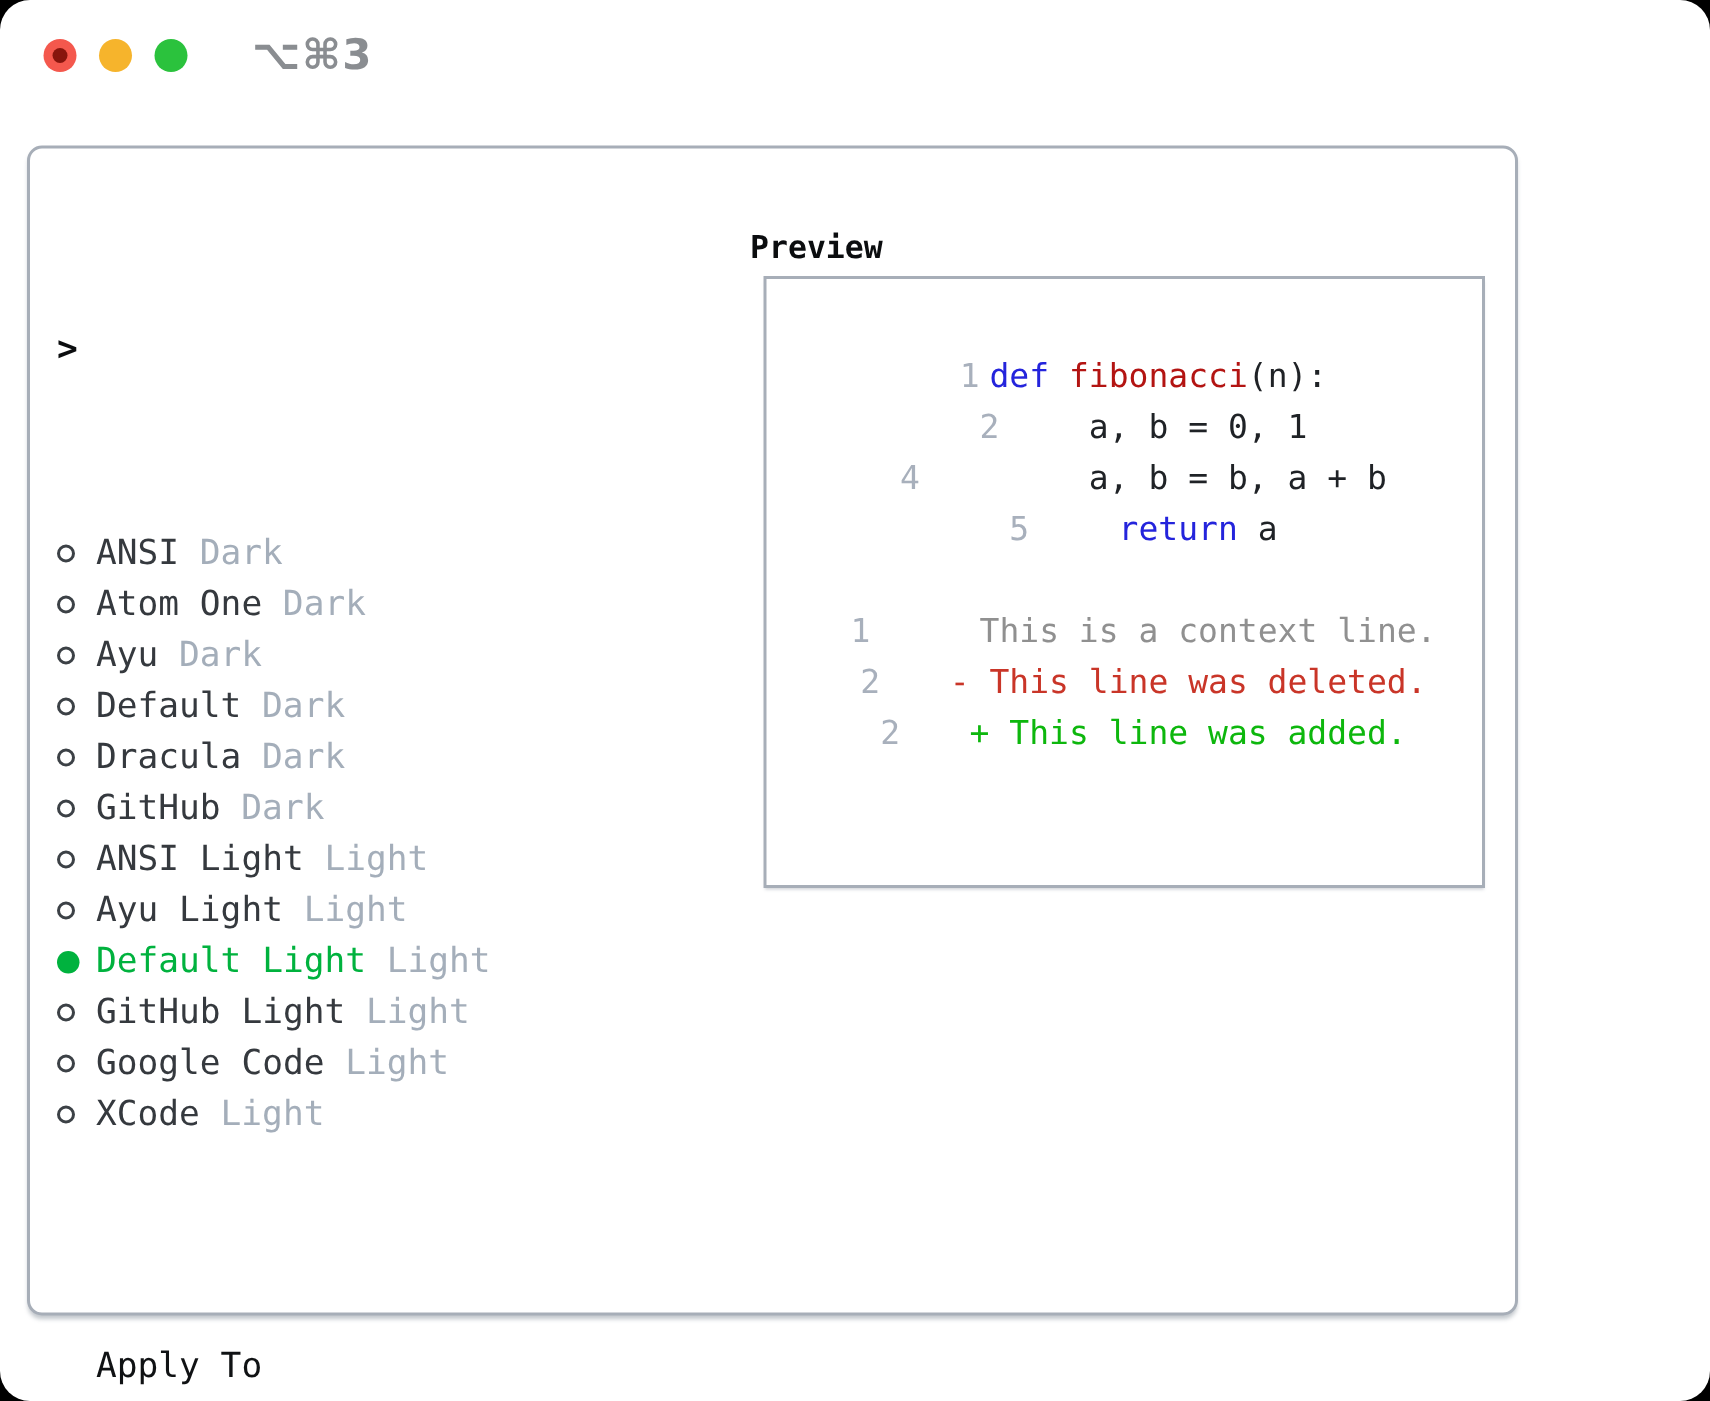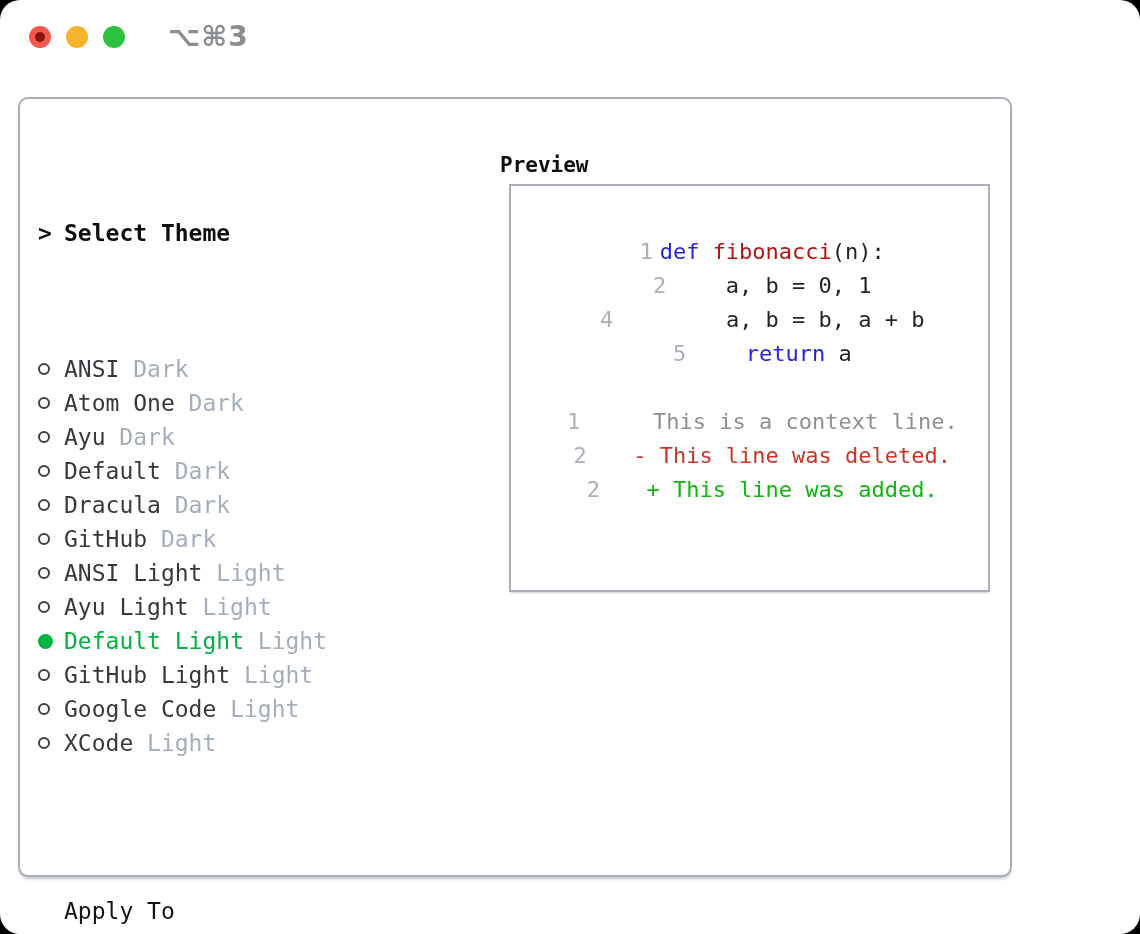--- a/index.html
+++ b/index.html
@@ -131,21 +131,21 @@
       </span>
     <span class="tl yellow"></span>
     <span class="tl green"></span>
     <span class="win-title">⌥⌘3</span>
   </div>
 
   <div class="panel">
 
     <div class="left-col">
       <div class="row">
-        <span class="marker prefix">&gt;</span><span class="heading-text">Select Theme</span>
+        <span class="marker prefix">&gt;</span>
       </div>
 
       <div id="theme-rows"><div class="row"><span class="marker"><span class="circle"></span></span><span class="item-name">ANSI</span><span class="item-tag">Dark</span></div><div class="row"><span class="marker"><span class="circle"></span></span><span class="item-name">Atom One</span><span class="item-tag">Dark</span></div><div class="row"><span class="marker"><span class="circle"></span></span><span class="item-name">Ayu</span><span class="item-tag">Dark</span></div><div class="row"><span class="marker"><span class="circle"></span></span><span class="item-name">Default</span><span class="item-tag">Dark</span></div><div class="row"><span class="marker"><span class="circle"></span></span><span class="item-name">Dracula</span><span class="item-tag">Dark</span></div><div class="row"><span class="marker"><span class="circle"></span></span><span class="item-name">GitHub</span><span class="item-tag">Dark</span></div><div class="row"><span class="marker"><span class="circle"></span></span><span class="item-name">ANSI Light</span><span class="item-tag">Light</span></div><div class="row"><span class="marker"><span class="circle"></span></span><span class="item-name">Ayu Light</span><span class="item-tag">Light</span></div><div class="row"><span class="marker"><span class="circle sel"></span></span><span class="item-name sel">Default Light</span><span class="item-tag">Light</span></div><div class="row"><span class="marker"><span class="circle"></span></span><span class="item-name">GitHub Light</span><span class="item-tag">Light</span></div><div class="row"><span class="marker"><span class="circle"></span></span><span class="item-name">Google Code</span><span class="item-tag">Light</span></div><div class="row"><span class="marker"><span class="circle"></span></span><span class="item-name">XCode</span><span class="item-tag">Light</span></div></div>
 
       <div class="row apply-heading">
         <span class="marker"></span><span class="h">Apply To</span>
       </div>
 
       
 

